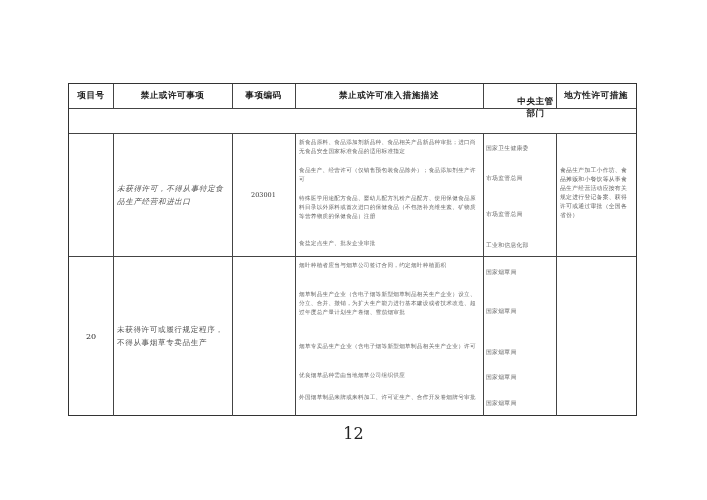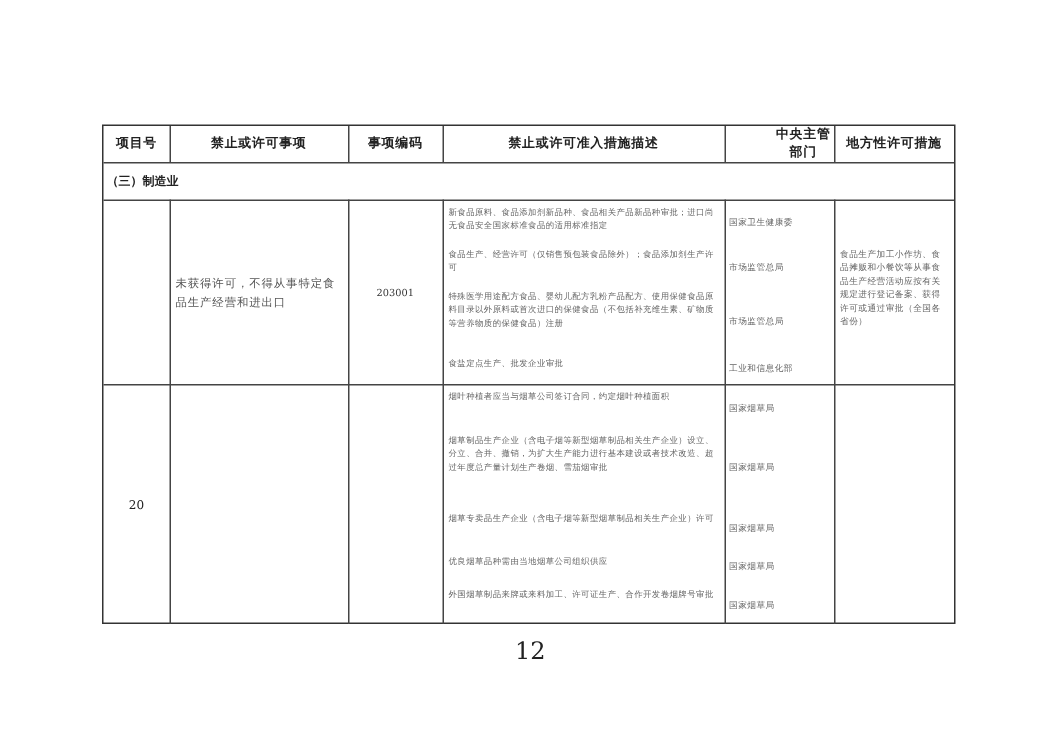--- a/index.html
+++ b/index.html
@@ -42,43 +42,45 @@
   <div class="vline" style="left:487px; top:49px; height:283px;"></div>
 
   <div class="hline" style="top:24px;"></div>
   <div class="hline" style="top:49px;"></div>
   <div class="hline" style="top:172px;"></div>
 
   <div class="cell hdr" style="left:0; top:0; width:44px; height:24px;">项目号</div>
   <div class="cell hdr" style="left:44px; top:0; width:119px; height:24px;">禁止或许可事项</div>
   <div class="cell hdr" style="left:163px; top:0; width:63px; height:24px;">事项编码</div>
   <div class="cell hdr" style="left:226px; top:0; width:188px; height:24px;">禁止或许可准入措施描述</div>
-  <div class="cell hdr" style="left:414px; top:0; width:73px; height:24px;padding-left:32px;">中央主管部门</div>
+  <div class="cell hdr" style="left:414px; top:12px; width:73px; height:24px;padding-left:32px;">中央主管部门</div>
   <div class="cell hdr" style="left:487px; top:0; width:80px; height:24px;">地方性许可措施</div>
 
-  <div class="cell section" style="left:2px; top:24px; width:200px; height:25px; justify-content:flex-start;">（三）制造业</div>
 
-  <div class="cell item" style="left:44px; top:49px; width:119px; height:123px;">
+  <div class="cell item" style="left:44px; top:49px; width:119px; height:123px;font-style:italic;">
     <span>未获得许可，不得从事特定食品生产经营和进出口</span>
   </div>
   <div class="cell code" style="left:163px; top:49px; width:63px; height:123px;">203001</div>
 
   <div class="desc" style="left:230px; top:54px; width:182px;">新食品原料、食品添加剂新品种、食品相关产品新品种审批；进口尚无食品安全国家标准食品的适用标准指定</div>
   <div class="desc" style="left:230px; top:82px; width:182px;">食品生产、经营许可（仅销售预包装食品除外）；食品添加剂生产许可</div>
   <div class="desc" style="left:230px; top:110px; width:182px;">特殊医学用途配方食品、婴幼儿配方乳粉产品配方、使用保健食品原料目录以外原料或首次进口的保健食品（不包括补充维生素、矿物质等营养物质的保健食品）注册</div>
   <div class="desc" style="left:230px; top:155px; width:182px;">食盐定点生产、批发企业审批</div>
 
   <div class="dept" style="left:417px; top:60px;">国家卫生健康委</div>
   <div class="dept" style="left:417px; top:90px;">市场监管总局</div>
   <div class="dept" style="left:417px; top:126px;">市场监管总局</div>
   <div class="dept" style="left:417px; top:157px;">工业和信息化部</div>
 
   <div class="local" style="left:491px; top:82px; width:72px;">食品生产加工小作坊、食品摊贩和小餐饮等从事食品生产经营活动应按有关规定进行登记备案、获得许可或通过审批（全国各省份）</div>
 
   <div class="cell num" style="left:0; top:172px; width:44px; height:160px;">20</div>
+  <div class="cell item" style="left:44px; top:172px; width:119px; height:160px;">
+    <span>未获得许可或履行规定程序，不得从事烟草专卖品生产</span>
+  </div>
 
   <div class="desc" style="left:230px; top:177px; width:182px;">烟叶种植者应当与烟草公司签订合同，约定烟叶种植面积</div>
   <div class="desc" style="left:230px; top:206px; width:182px;">烟草制品生产企业（含电子烟等新型烟草制品相关生产企业）设立、分立、合并、撤销，为扩大生产能力进行基本建设或者技术改造、超过年度总产量计划生产卷烟、雪茄烟审批</div>
   <div class="desc" style="left:230px; top:258px; width:182px;">烟草专卖品生产企业（含电子烟等新型烟草制品相关生产企业）许可</div>
   <div class="desc" style="left:230px; top:287px; width:182px;">优良烟草品种需由当地烟草公司组织供应</div>
   <div class="desc" style="left:230px; top:309px; width:182px;">外国烟草制品来牌或来料加工、许可证生产、合作开发卷烟牌号审批</div>
 
   <div class="dept" style="left:417px; top:184px;">国家烟草局</div>
   <div class="dept" style="left:417px; top:223px;">国家烟草局</div>
   <div class="dept" style="left:417px; top:264px;">国家烟草局</div>

